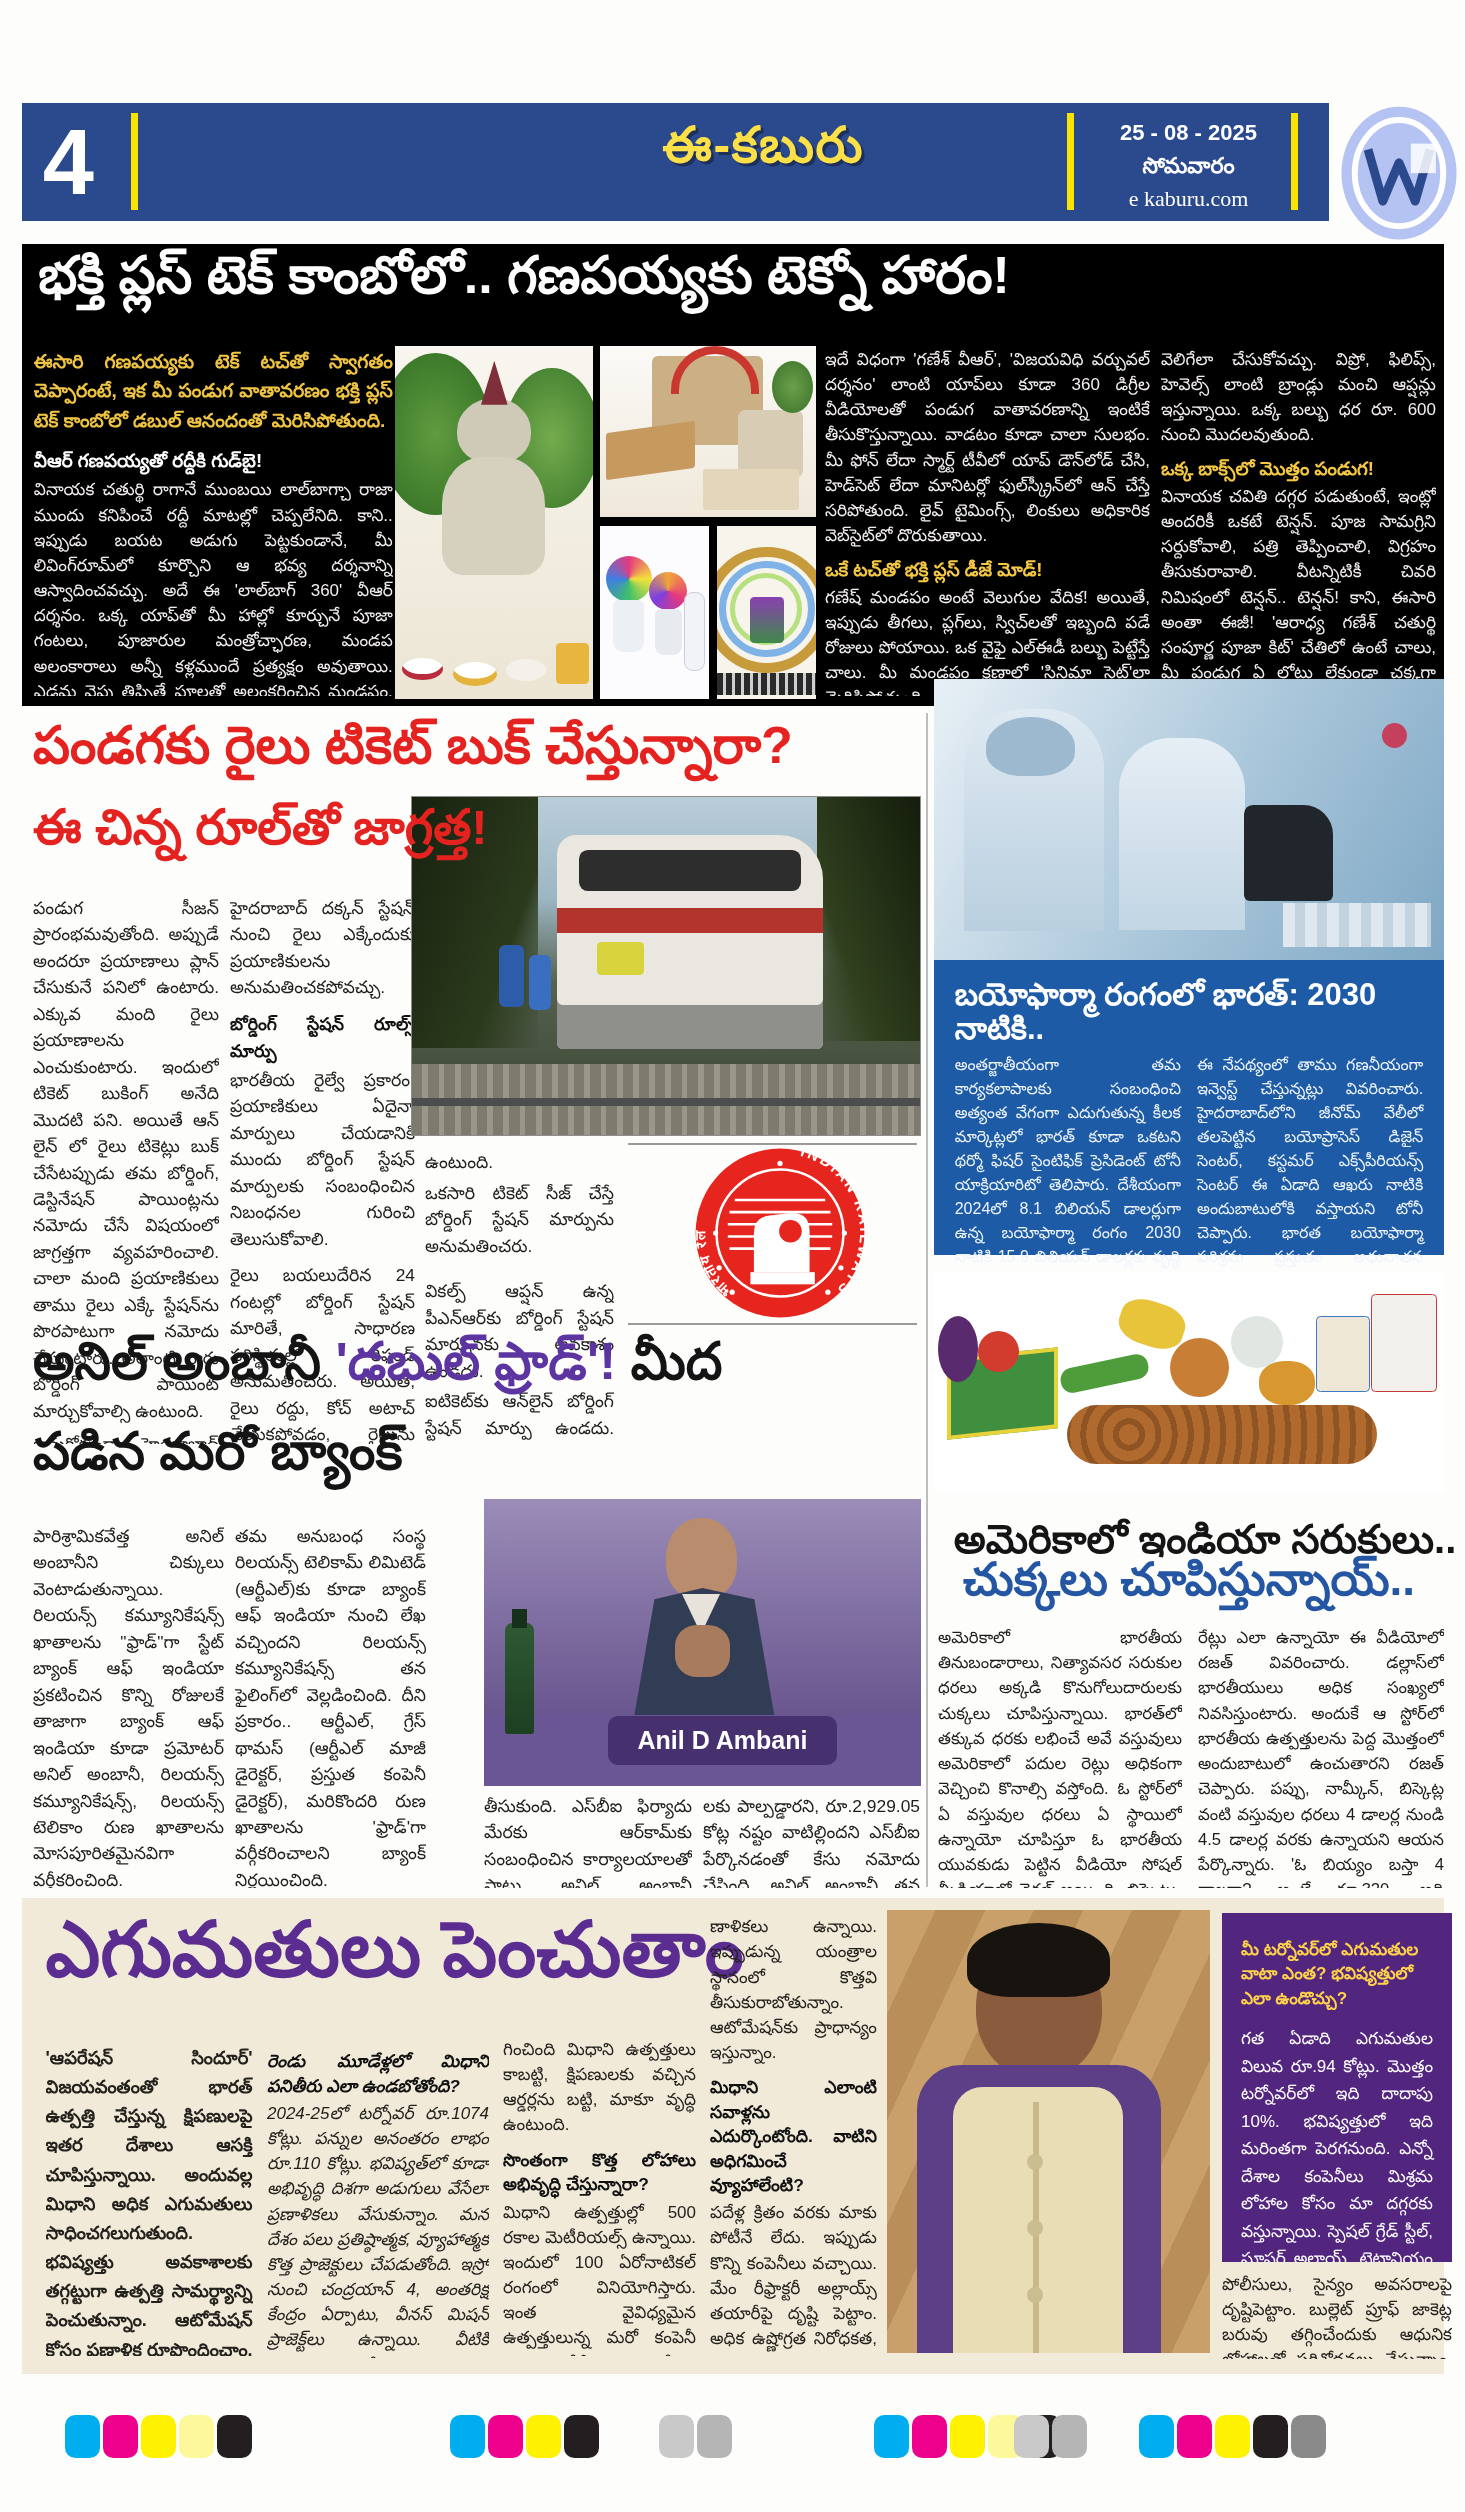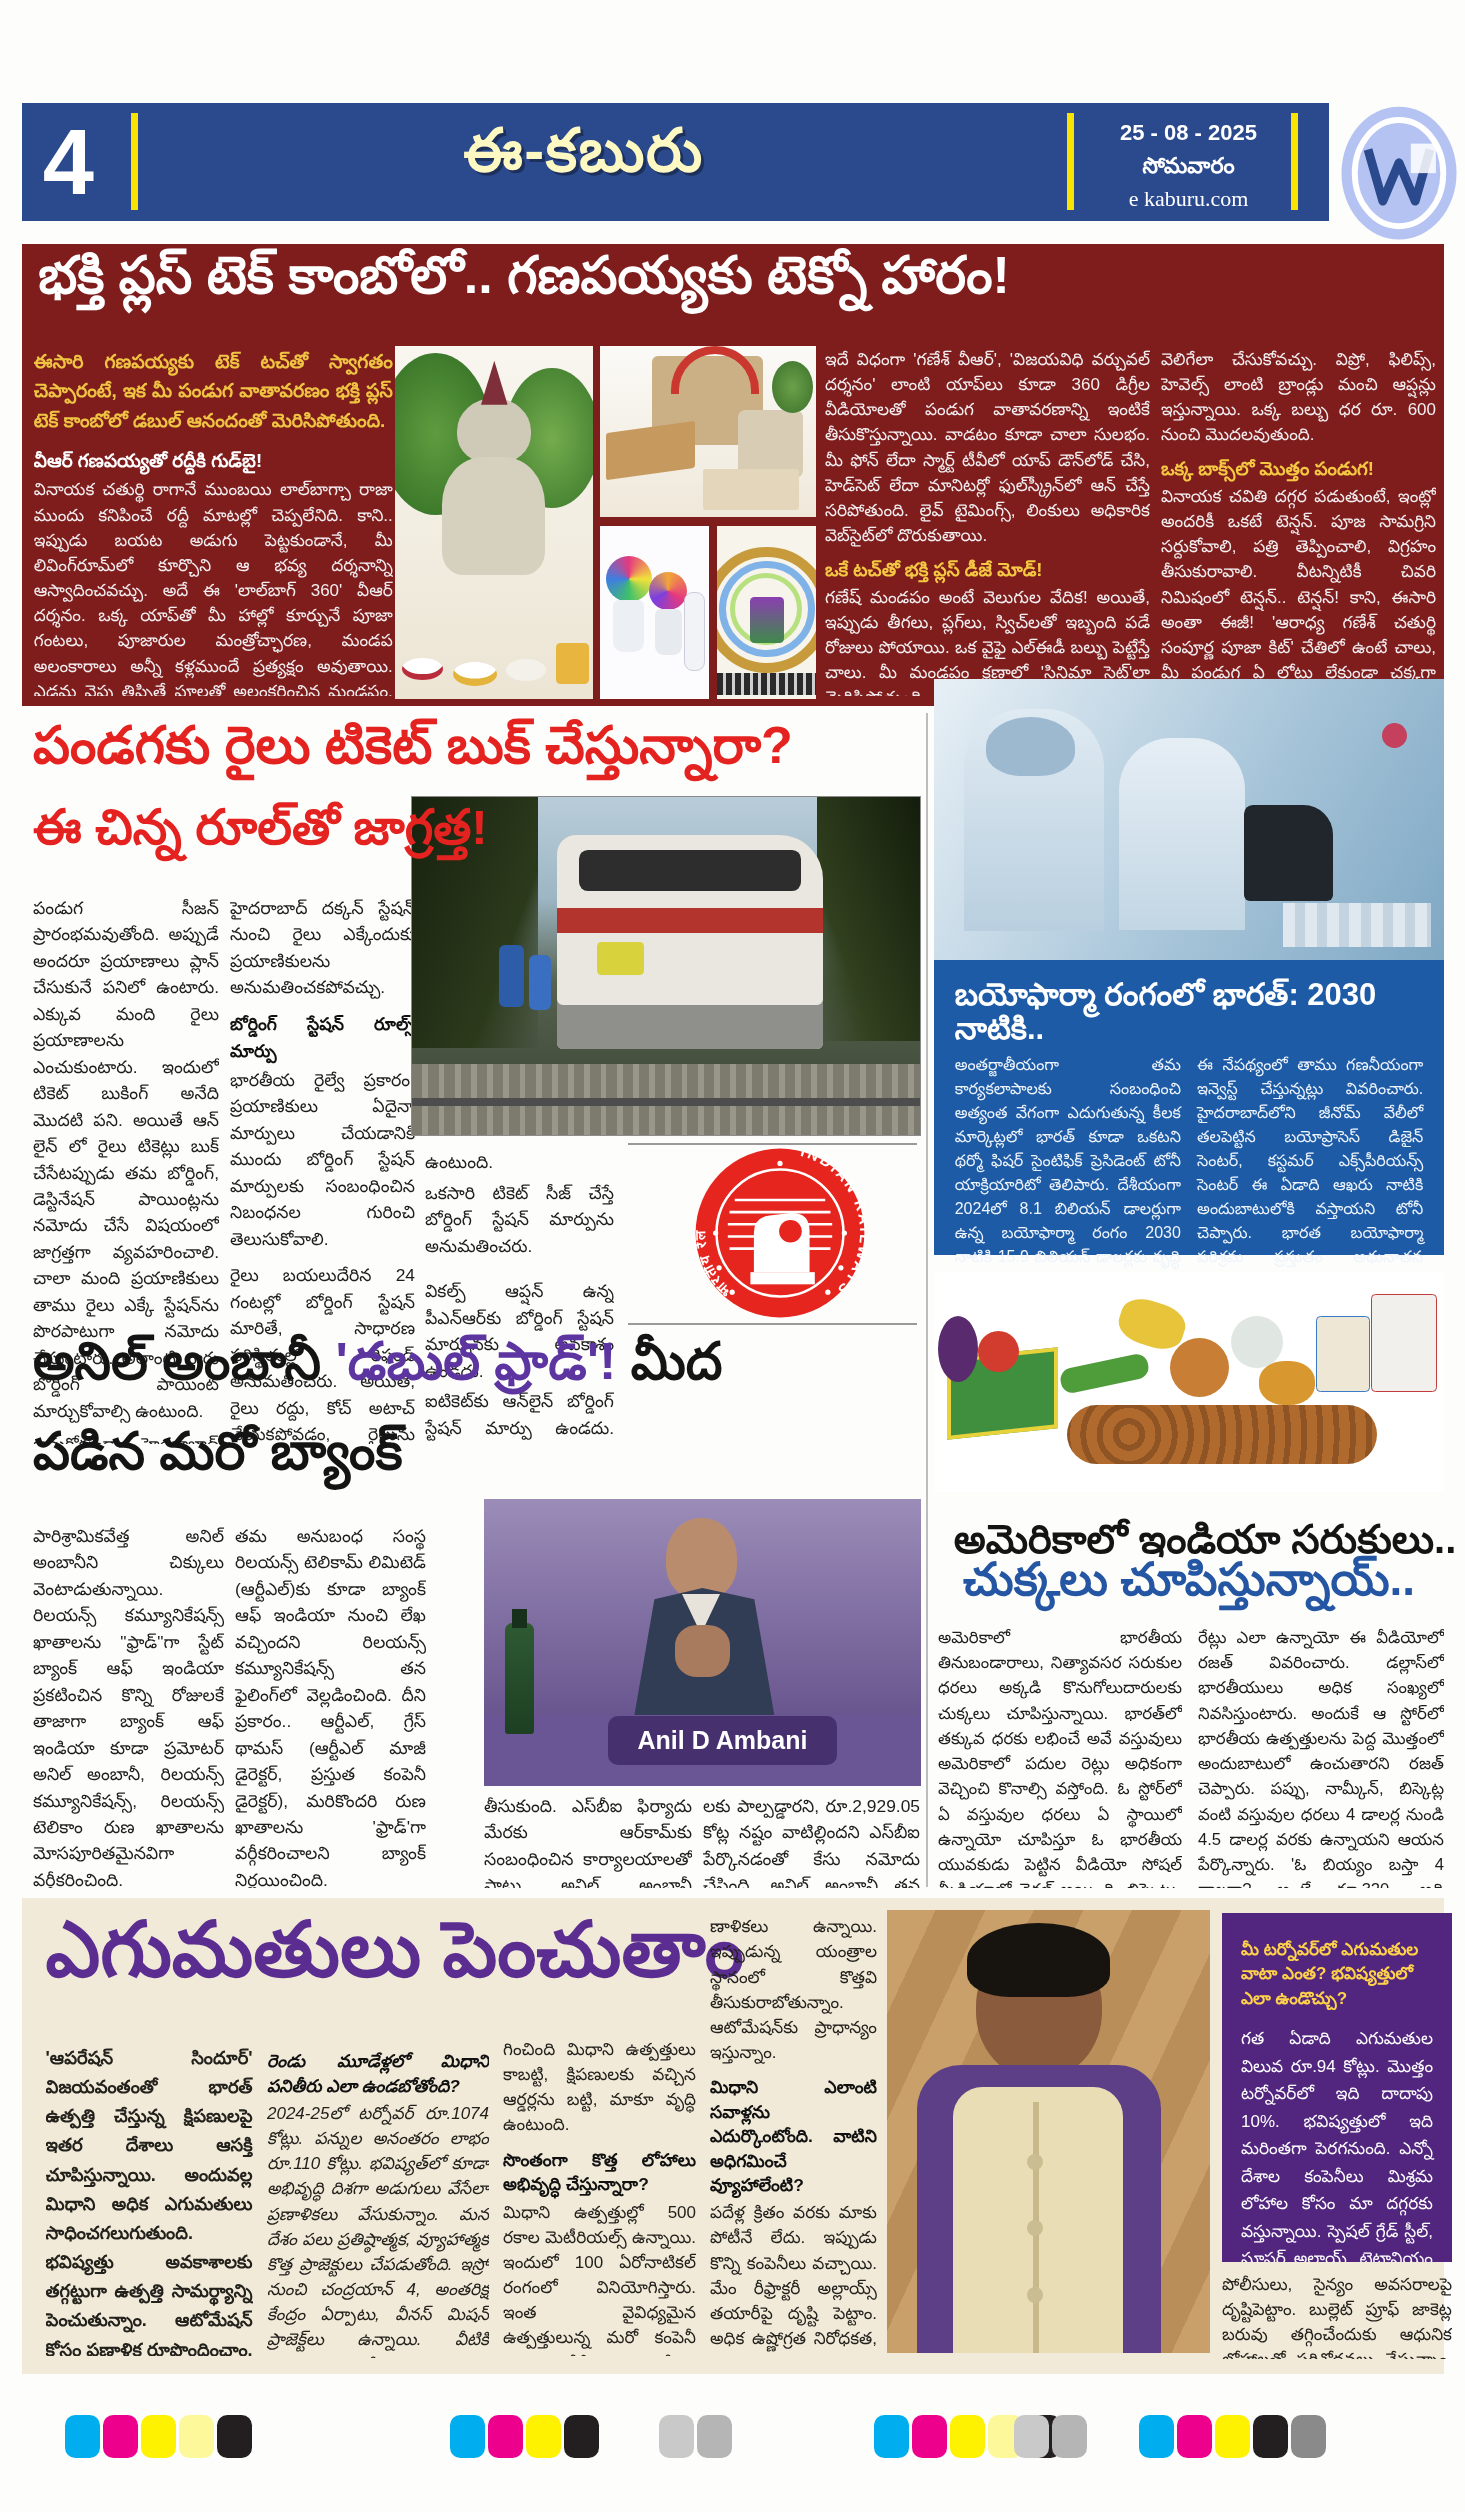--- a/index.html
+++ b/index.html
@@ -3,28 +3,28 @@
 <meta charset="utf-8">
 <style>
   html,body{margin:0;padding:0;background:#ffffff;}
   .page{position:relative;width:1466px;height:2512px;background:#fdfdfb;overflow:hidden;
         font-family:"Liberation Sans","DejaVu Sans",sans-serif;}
   .abs{position:absolute;}
   
   .hdr{position:absolute;left:22px;top:103px;width:1307px;height:118px;background:#2b4a8d;}
   .hdr-num{position:absolute;left:20.7px;top:1.5px;font-size:92px;font-weight:bold;color:#ffffff;line-height:115px;}
   .ybar{position:absolute;top:10.3px;width:7.4px;height:97px;background:#f8e400;}
-  .hdr-mast{position:absolute;left:281px;top:13.3px;width:561px;text-align:center;font-size:60px;font-weight:bold;color:#fef9c3;
+  .hdr-mast{position:absolute;left:281px;top:13.3px;width:561px;text-align:right;font-size:50px;font-weight:bold;color:#fde047;
             text-shadow:3px 3px 0 rgba(0,0,0,.35);letter-spacing:1.5px;}
   .hdr-date{position:absolute;left:1074px;top:13.3px;width:185px;text-align:center;color:#ffffff;font-weight:bold;font-size:22px;line-height:1.5;}
   .hdr-web{position:absolute;left:1074px;top:83px;width:185px;text-align:center;color:#ffffff;font-size:22px;
            font-family:"Liberation Serif","DejaVu Serif",serif;}
   .brand-logo{position:absolute;left:1340px;top:105px;width:118px;height:137px;}
   
-  .a1{position:absolute;left:22px;top:244px;width:1422px;height:462px;background:#7f1d1d;}
+  .a1{position:absolute;left:22px;top:244px;width:1422px;height:462px;background:#000000;}
   .a1 h1{position:absolute;left:16.2px;top:4.4px;width:1396px;margin:0;font-size:52px;line-height:1.05;color:#ffffff;font-weight:bold;}
   .col{overflow:hidden;text-align:justify;font-size:17px;line-height:1.48;color:#1c1c1c;}
   .a1 .col{color:#f3eef0;}
   .a1-intro{color:#f0c443;font-weight:bold;font-size:19px;line-height:1.55;}
   .goldsub{color:#f5c843;font-weight:bold;font-size:18.5px;margin:7.4px 0 1.5px 0;}
   .whitesub{color:#ffffff;font-weight:bold;font-size:18.5px;margin:11.8px 0 3px 0;}
   .photo{position:absolute;overflow:hidden;}
   
   .red-h{position:absolute;margin:0;color:#e42320;font-weight:bold;z-index:3;}
   .bodycol{position:absolute;overflow:hidden;text-align:justify;font-size:17.4px;line-height:1.52;color:#1d1d1d;}

